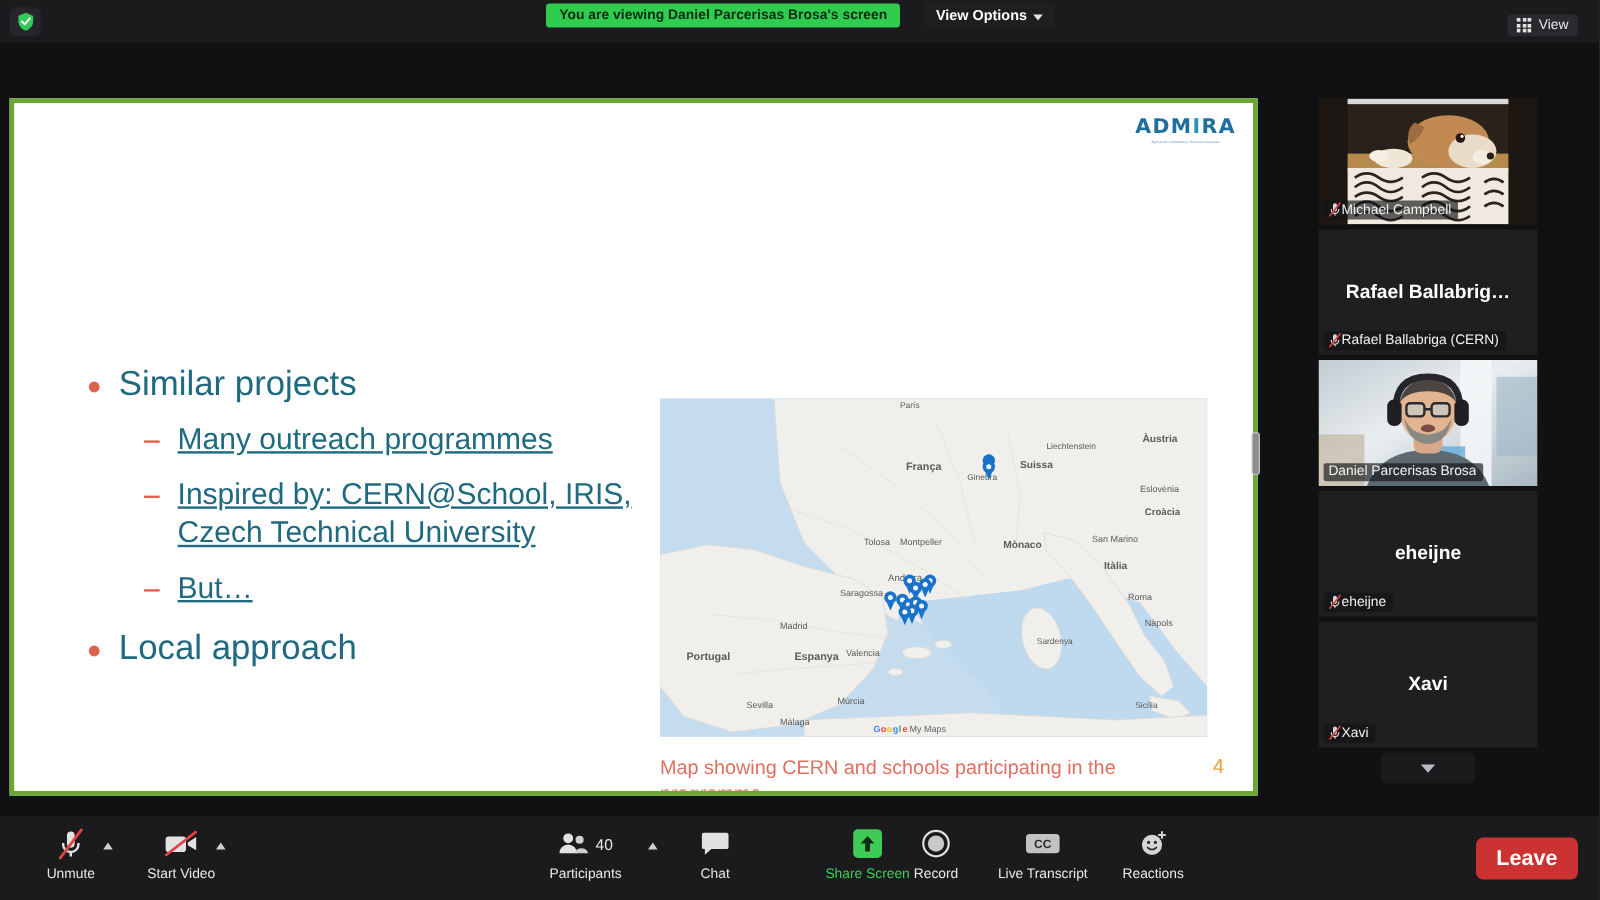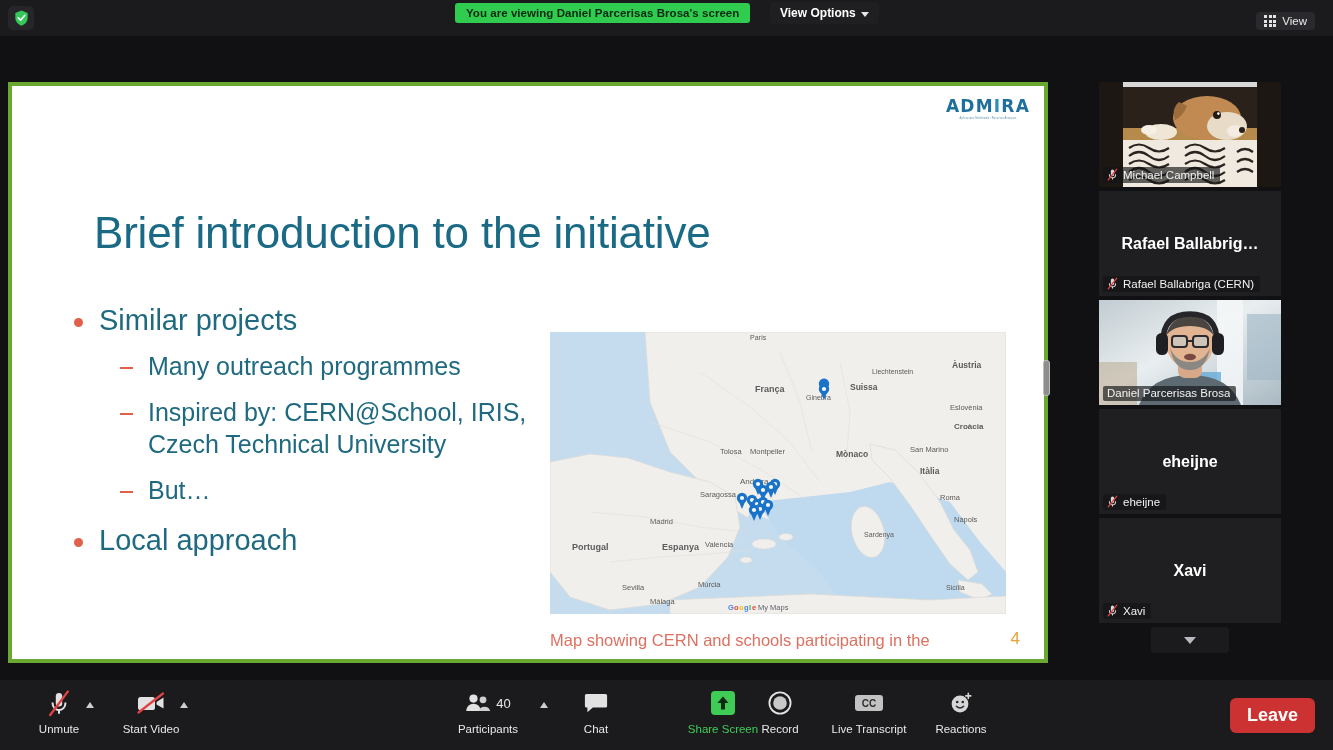--- a/index.html
+++ b/index.html
@@ -47,37 +47,37 @@
   .slide-title { position: absolute; left: 82px; top: 122px; font-size: 44px; color: #1a6a86;
     font-family: "Liberation Sans", sans-serif; letter-spacing: -0.2px; white-space: nowrap; }
 
   .bullets { position: absolute; left: 62px; top: 218px; width: 470px; }
   .b1 { display: flex; gap: 16px; margin-bottom: 12px; }
   .b1 .dot { width: 9px; height: 9px; border-radius: 50%; background: #e0604c; margin-top: 14px; flex: none; }
   .b1 .txt { font-size: 29px; color: #1f6a80; line-height: 1.16; }
   .sub { margin-left: 46px; }
   .b2 { display: flex; gap: 15px; margin-bottom: 14px; }
   .b2 .dash { width: 13px; height: 2.5px; background: #e0604c; margin-top: 17px; flex: none; }
-  .b2 .txt { font-size: 25px; color: #1f6a80; line-height: 1.28; }
+  .b2 .txt { font-size: 25px; color: #1f6a80; line-height: 1.28; text-decoration: underline; }
 
   .map-box { position: absolute; left: 538px; top: 246px; width: 456px; height: 282px; overflow: hidden;
     background: #cfe3f5; }
   .map-caption { position: absolute; left: 538px; top: 544px; width: 440px; font-size: 16.5px;
     color: #dd7060; line-height: 1.33; }
   .page-num { position: absolute; right: 24px; bottom: 10px; font-size: 17px; color: #e9a13b; }
 
   
   .sidebar { position: absolute; left: 1090px; top: 82px; width: 200px; height: 600px; }
   .tile { position: relative; width: 182px; height: 105px; background: #1f1f22; margin: 0 auto 4px auto;
     overflow: hidden; }
   .tile.active { outline: 3px solid #d9e94e; outline-offset: -3px; }
   .tile .bigname { position: absolute; left: 0; right: 0; top: 50%; transform: translateY(-50%);
     text-align: center; font-size: 16px; font-weight: bold; color: #ffffff; padding: 0 3px;
     overflow: hidden; text-overflow: ellipsis; white-space: nowrap; }
-  .namebar { position: absolute; left: 4px; bottom: 4px; display: flex; align-items: center; gap: 5px;
+  .namebar { position: absolute; left: 4px; bottom: 4px; display: flex; align-items: center; 
     padding: 1px 6px 2px 4px; background: rgba(20,20,22,0.66); border-radius: 2px; max-width: 174px; }
   .namebar .nm { font-size: 11.5px; color: #f2f2f2; white-space: nowrap; overflow: hidden; text-overflow: ellipsis; }
   .mute-ic { width: 11px; height: 13px; flex: none; }
   .scroll-more { width: 78px; height: 26px; background: #1b1b1e; border-radius: 4px; margin: 1px auto 0 auto;
     display: flex; align-items: center; justify-content: center; cursor: pointer; }
   .chev-more { width: 0; height: 0; border-left: 6px solid transparent; border-right: 6px solid transparent;
     border-top: 7px solid #b9b9c2; }
 
   
   .dogcam { position: absolute; inset: 0; background: #231c16; }
@@ -136,21 +136,20 @@
   </div>
 
   <div class="share-frame">
     <div class="slide">
 
       <div class="admira">
         <div class="word">ADM<span class="accent">I</span>RA</div>
         <div class="tag">Aplicacions Multimedia i Recursos Avançats</div>
       </div>
 
-      <div class="slide-title">Brief introduction to the initiative</div>
 
       <div class="bullets">
         <div class="b1">
           <span class="dot"></span>
           <span class="txt">Similar projects</span>
         </div>
         <div class="sub">
           <div class="b2">
             <span class="dash"></span>
             <span class="txt">Many outreach programmes</span>

